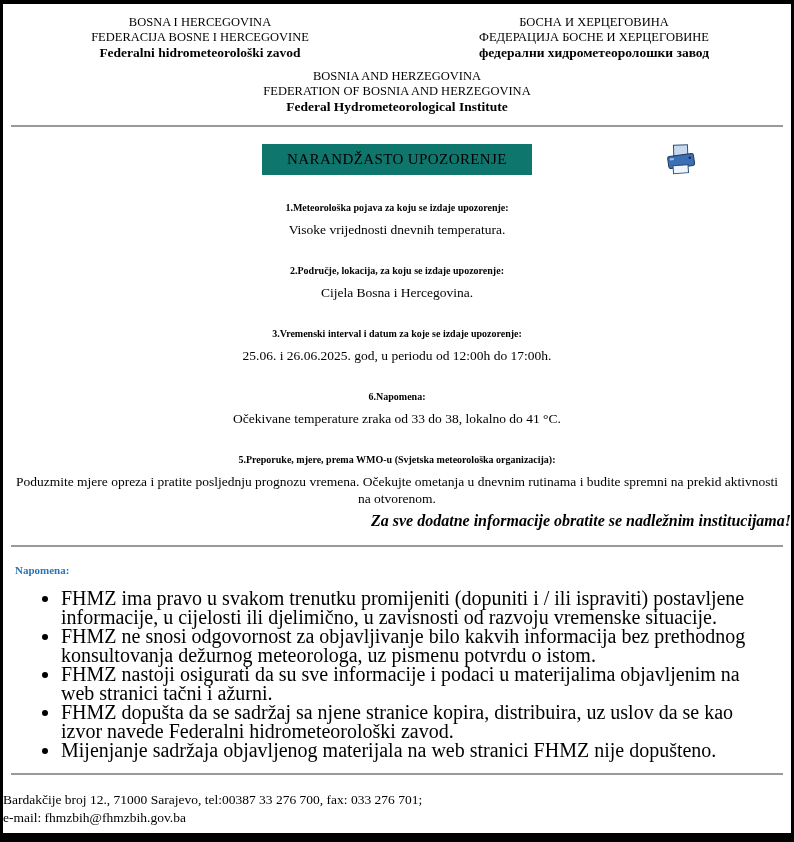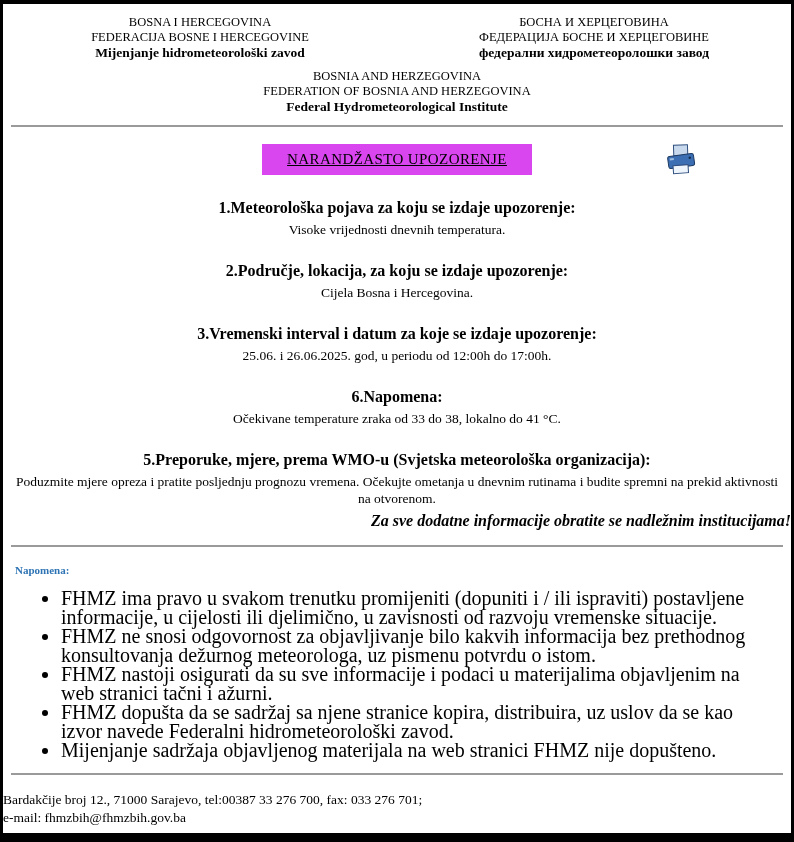--- a/index.html
+++ b/index.html
@@ -49,21 +49,21 @@
     right: 92px;
     top: -2px;
     width: 36px;
     height: 36px;
     display: inline-block;
     cursor: pointer;
   }
 
   
   .section { text-align: center; margin-top: 24px; }
-  .section-heading { font-weight: bold; font-size: 16px; line-height: 18px; }
+  .section-heading { font-weight: bold; font-size: 10px; line-height: 18px; }
   .section-body { font-size: 13.5px; line-height: 17px; margin-top: 4px; padding: 0 10px; }
   .callout {
     text-align: right;
     font-weight: bold;
     font-style: italic;
     font-size: 16px;
     margin-top: 5px;
   }
 
   .rule.mid-rule { margin-top: 15px; }
@@ -96,39 +96,39 @@
 </head>
 <body>
 
 <div class="page">
 
   <div class="header">
     <div class="header-row">
       <div class="header-col">
         <div class="header-line">BOSNA I HERCEGOVINA</div>
         <div class="header-line">FEDERACIJA BOSNE I HERCEGOVINE</div>
-        <div class="header-line bold">Mijenjanje hidrometeorološki zavod</div>
+        <div class="header-line bold">Federalni hidrometeorološki zavod</div>
       </div>
       <div class="header-col">
         <div class="header-line">БОСНА И ХЕРЦЕГОВИНА</div>
         <div class="header-line">ФЕДЕРАЦИЈА БОСНЕ И ХЕРЦЕГОВИНЕ</div>
         <div class="header-line bold">федерални хидрометеоролошки завод</div>
       </div>
     </div>
     <div class="header-english">
       <div class="header-line">BOSNIA AND HERZEGOVINA</div>
       <div class="header-line">FEDERATION OF BOSNIA AND HERZEGOVINA</div>
       <div class="header-line bold">Federal Hydrometeorological Institute</div>
     </div>
   </div>
 
   <hr class="rule header-rule">
 
   <div class="banner-row">
-    <span class="banner" style="background: #d946ef; text-decoration: underline;">NARANDŽASTO UPOZORENJE</span>
+    <span class="banner" style="background: #0f766e;">NARANDŽASTO UPOZORENJE</span>
     <span class="printer-btn">
       <svg width="36" height="36" viewBox="0 0 36 36">
         <g transform="rotate(-8 18 18)">
           <rect x="12" y="3" width="14" height="11" fill="#c8d9ee" stroke="#2f4f7f" stroke-width="1" transform="rotate(6 19 8)"></rect>
           <rect x="5" y="13" width="26" height="12" rx="2" fill="#3c6eb4" stroke="#1d3a61" stroke-width="1"></rect>
           <rect x="7" y="15" width="4" height="2" fill="#9dbde2"></rect>
           <circle cx="27" cy="17" r="1.3" fill="#15304f"></circle>
           <rect x="9" y="23" width="15" height="8" fill="#eef4fb" stroke="#2f4f7f" stroke-width="1" transform="rotate(4 16 27)"></rect>
         </g>
       </svg>

